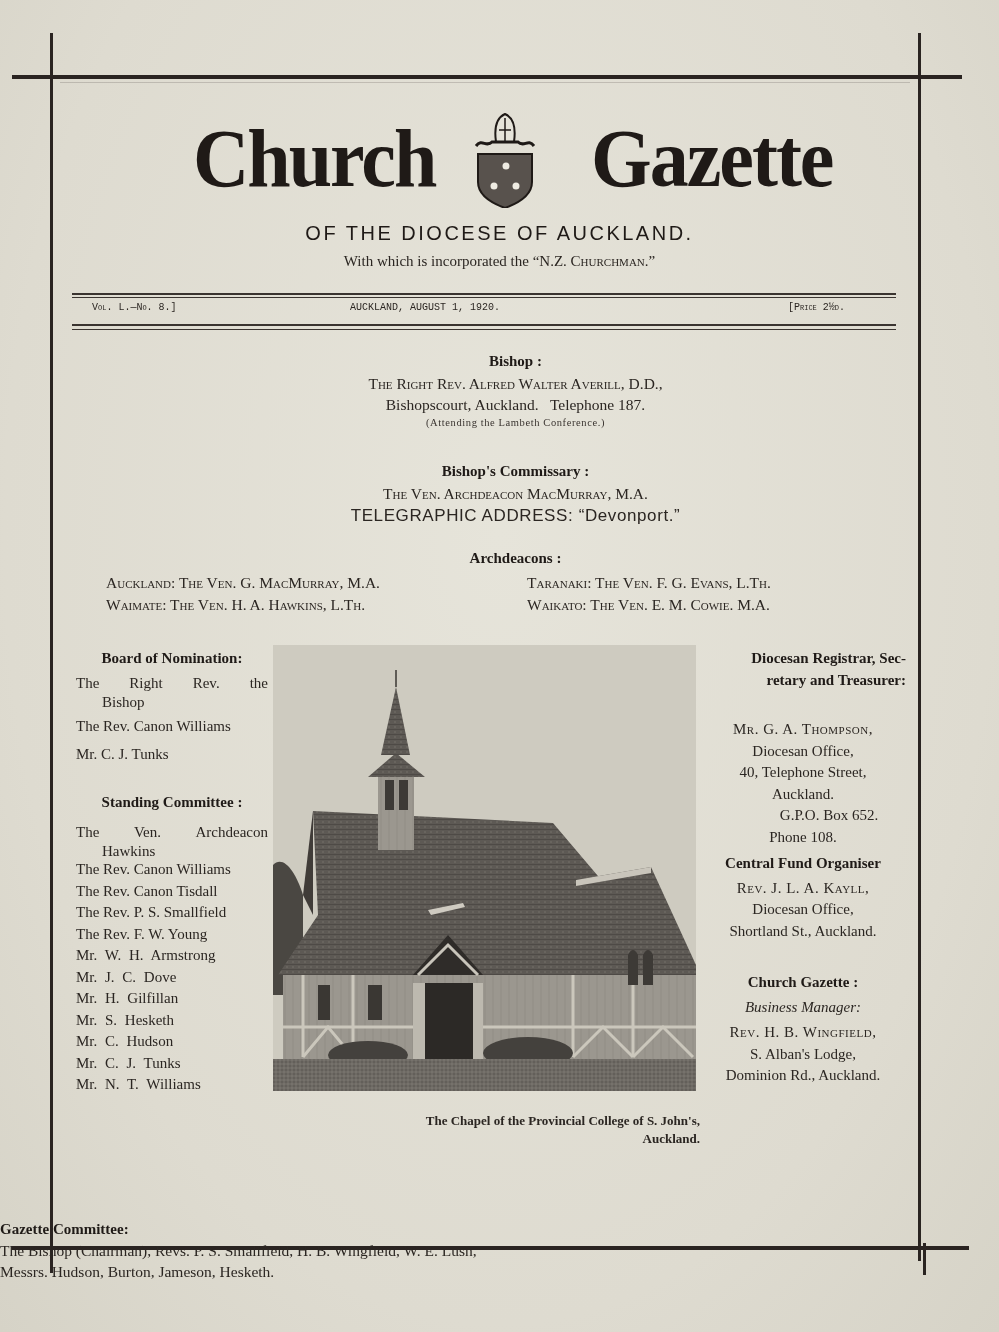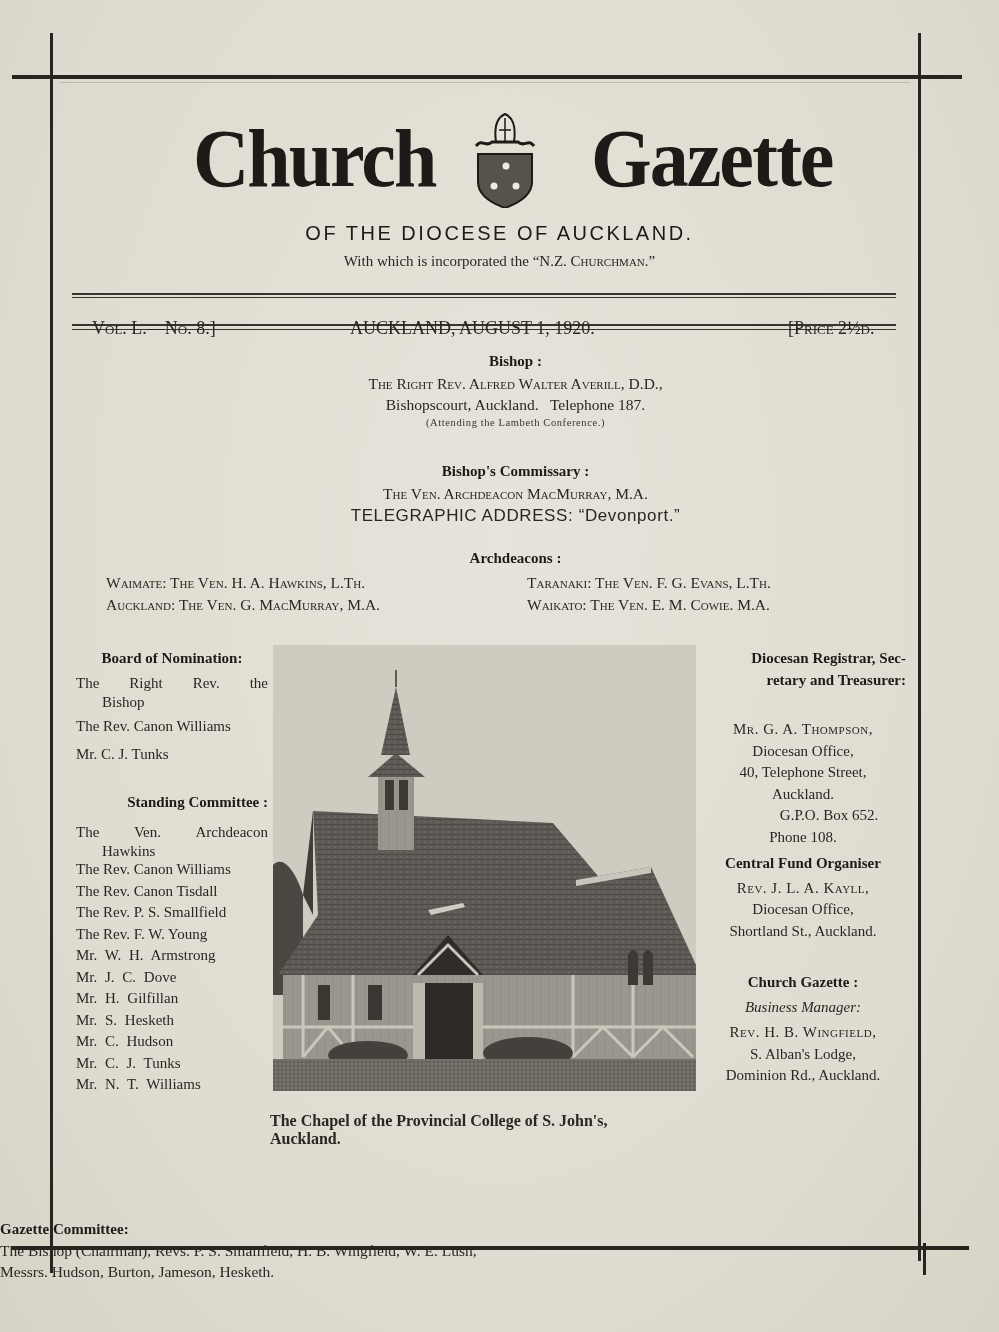--- a/index.html
+++ b/index.html
@@ -30,40 +30,40 @@
     position: absolute; top: 222px; left: 0; width: 999px; text-align: center;
     font-family: "Liberation Sans", sans-serif; font-size: 20px; letter-spacing: 2.5px;
     color: #1f1a17;
   }
   .incorporated {
     position: absolute; top: 253px; left: 0; width: 999px; text-align: center;
     font-size: 15px; color: #2b2622;
   }
   .sc { font-variant: small-caps; }
 
-  .issue-line { position: absolute; top: 318px; font-size: 18px; color: #2b2622; }
+  .issue-line { position: absolute; top: 302px; font-size: 10px; color: #2b2622; font-family: Liberation Mono, monospace; }
 
   .center-block { position: absolute; left: 16px; width: 999px; text-align: center; }
   .bl {
     font-family: "Liberation Serif", serif; font-weight: bold; font-size: 15px; color: #1f1a17;
   }
   .line15 { font-size: 15.5px; line-height: 21px; }
   .small-note { font-size: 10.5px; letter-spacing: 0.6px; color: #3a3430; }
   .telegraphic { font-family: "Liberation Sans", sans-serif; font-size: 17px; letter-spacing: 0.6px; color: #2b2622; }
 
   .col { position: absolute; font-size: 15px; line-height: 21.5px; color: #2b2622; }
   .col .item { white-space: nowrap; }
   .col .indent { padding-left: 26px; }
 
   .photo {
     position: absolute; left: 273px; top: 645px; width: 423px; height: 446px;
     background: #cfccc1; overflow: hidden;
   }
-  .caption { position: absolute; left: 270px; top: 1112px; width: 430px; text-align: left;
-    font-size: 16px; font-weight: bold; line-height: 18px; color: #2b2622; }
+  .caption { position: absolute; left: 270px; top: 1112px; width: 430px; text-align: right;
+    font-size: 13px; font-weight: bold; line-height: 18px; color: #2b2622; }
   .gazette-committee { position: absolute; left: 0; width: 999px; top: 1221px; text-align: left; }
   .ghost { position: absolute; color: rgba(60,55,50,0.08); font-family: "Liberation Sans", sans-serif; }
 </style>
 </head>
 <body>
 
 <div class="page">
 
   <div class="ghost" style="left:60px;top:105px;font-size:30px;letter-spacing:6px;">​</div>
 
@@ -117,43 +117,43 @@
   <div class="center-block" style="top:463px;">
     <div class="bl">Bishop's Commissary :</div>
     <div class="line15 sc" style="margin-top:3px;">The Ven. Archdeacon MacMurray, M.A.</div>
     <div class="telegraphic" style="margin-top:2px;">TELEGRAPHIC ADDRESS: “Devonport.”</div>
   </div>
 
   <div class="center-block" style="top:550px;">
     <div class="bl">Archdeacons :</div>
   </div>
   <div class="col sc" style="left:106px;top:572px;font-size:15.5px;line-height:22px;">
+    <div class="item"><span>Auckland:</span> <span>The Ven. G. MacMurray, M.A.</span></div>
     <div class="item"><span>Waimate:</span> <span>The Ven. H. A. Hawkins, L.Th.</span></div>
-    <div class="item"><span>Auckland:</span> <span>The Ven. G. MacMurray, M.A.</span></div>
   </div>
   <div class="col sc" style="left:527px;top:572px;font-size:15.5px;line-height:22px;">
     <div class="item"><span>Taranaki:</span> <span>The Ven. F. G. Evans, L.Th.</span></div>
     <div class="item"><span>Waikato:</span> <span>The Ven. E. M. Cowie. M.A.</span></div>
   </div>
 
   <div class="col" style="left:76px;top:648px;width:192px;">
     <div class="bl" style="text-align:center;margin-bottom:3px;">Board of Nomination:</div>
     <div class="item" style="display:flex;justify-content:space-between;">
       <span>The</span>
         <span>Right</span>
         <span>Rev.</span>
         <span>the</span>
     </div>
     <div class="item indent" style="line-height:16px;">Bishop</div>
     <div class="item" style="margin-top:6px;">The Rev. Canon Williams</div>
     <div class="item" style="margin-top:6px;">Mr. C. J. Tunks</div>
   </div>
 
   <div class="col" style="left:76px;top:792px;width:192px;">
-    <div class="bl" style="text-align:right;margin-bottom:8px;">Standing Committee :</div>
+    <div class="bl" style="text-align:center;margin-bottom:8px;">Standing Committee :</div>
     <div class="item" style="display:flex;justify-content:space-between;">
       <span>The</span>
         <span>Ven.</span>
         <span>Archdeacon</span>
     </div>
     <div class="item indent" style="line-height:16px;">Hawkins</div>
     <div class="item">The Rev. Canon Williams</div>
     <div class="item">The Rev. Canon Tisdall</div>
     <div class="item">The Rev. P. S. Smallfield</div>
     <div class="item">The Rev. F. W. Young</div>

